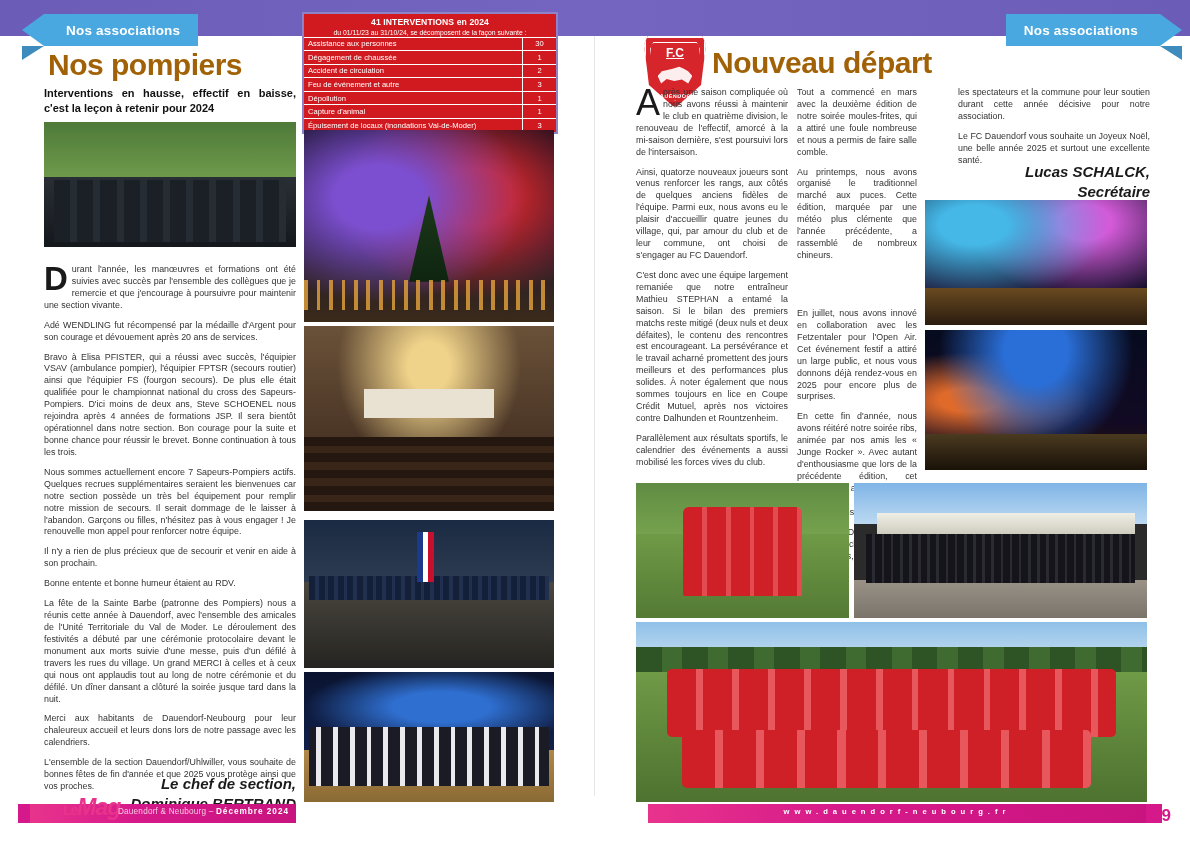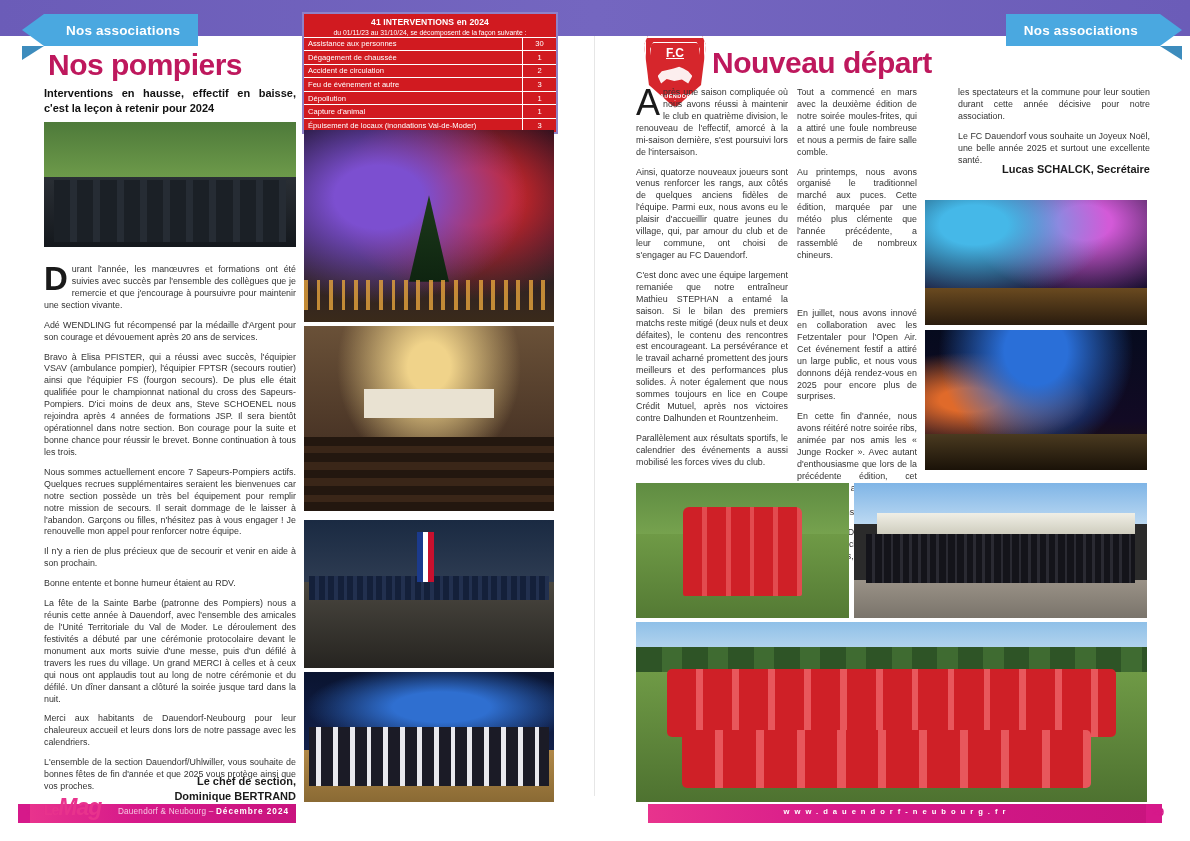--- a/index.html
+++ b/index.html
@@ -63,21 +63,21 @@
     content:""; position:absolute; right:-22px; top: 32px;
     width:0;height:0;
     border-right: 22px solid #3d8cbd;
     border-bottom: 14px solid transparent;
   }
 
   
   .page-title {
     position: absolute;
     font-size: 30px; font-weight: bold;
-    color: #be185d;
+    color: #a16207;
     letter-spacing: -0.5px;
   }
   #title-pompiers { left: 48px; top: 48px; }
   #title-depart  { left: 712px; top: 46px; }
 
   .standfirst {
     position: absolute; left: 44px; top: 86px; width: 252px;
     font-size: 11px; font-weight: bold; line-height: 1.35;
     color: #111; text-align: justify;
   }
@@ -211,21 +211,21 @@
     float: left;
     font-size: 33px;
     line-height: 0.82;
     font-weight: bold;
     padding: 1px 4px 0 0;
     color: #1a1a1a;
   }
 
   .signature {
     position: absolute; text-align: right;
-    font-size: 11px; font-weight: bold; color: #1a1a1a;
+    font-size: 15px; font-weight: bold; font-style: italic; color: #1a1a1a;
     line-height: 1.35;
   }
   #sig-pompiers { left: 120px; top: 774px; width: 176px; }
   #sig-foot { left: 958px; top: 162px; width: 192px; text-align:right; }
 
   
   #col-r1 { left: 636px; top: 79px; width: 152px; }
   #col-r2 { left: 797px; top: 79px; width: 120px; }
   #col-r2b { left: 797px; top: 300px; width: 120px; }
   #col-r3 { left: 958px; top: 79px; width: 192px; }
@@ -277,31 +277,31 @@
   #footer-left { left: 30px; top: 804px; width: 266px; }
   #footer-right { left: 648px; top: 804px; width: 498px; }
   .footer-sq {
     position: absolute; width: 16px; height: 19px;
     background: #d6198a;
   }
   #fsq-left { left: 18px; top: 804px; }
   #fsq-right { left: 1146px; top: 804px; }
   .pagenum {
     position: absolute; top: 806px;
-    font-size: 11px; font-weight: bold; color: #d6198a;
+    font-size: 17px; font-weight: bold; color: #d6198a;
   }
   #pn-left { left: 26px; }
   #pn-right { left: 1152px; }
   .lemag {
     position: absolute; left: 44px; top: 796px;
     font-size: 23px; font-weight: bold; color: #e8338d;
     font-style: italic; letter-spacing: -1px;
     line-height: 1;
   }
-  .lemag .le { font-size: 14px; font-style: normal; }
+  .lemag .le { font-size: 14px; font-style: normal; margin-left: 19px; }
   .footer-text {
     position: absolute; top: 807px;
     font-size: 8.2px; font-weight: bold; color: #ffffff;
     letter-spacing: .2px;
   }
   #ft-left { left: 118px; color:#f6c7e2; font-weight: normal; }
   #ft-left b { color:#ffffff; letter-spacing:1px; }
   #ft-url {
     left: 648px; width: 498px; text-align: center;
     letter-spacing: 5px; font-size: 7.6px;

